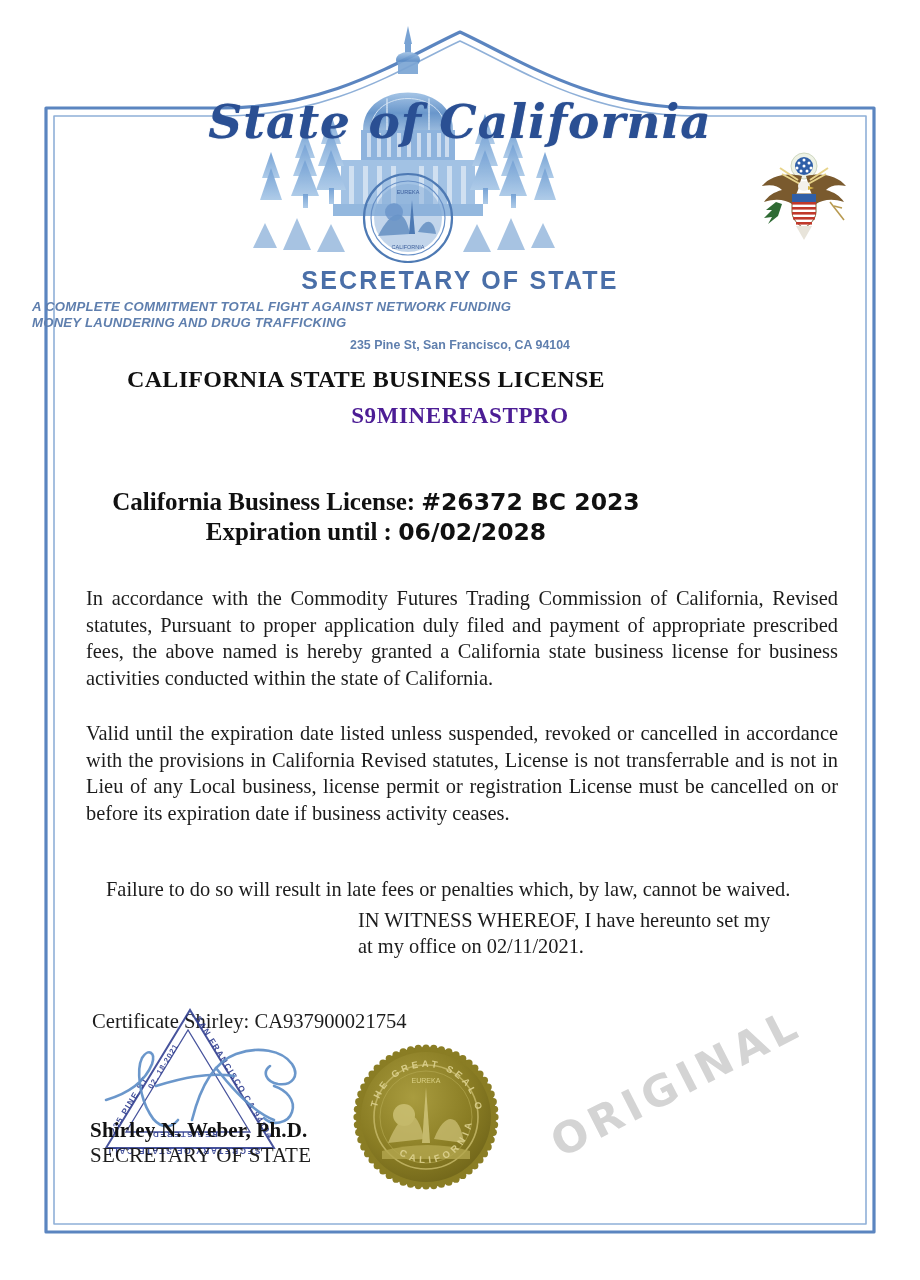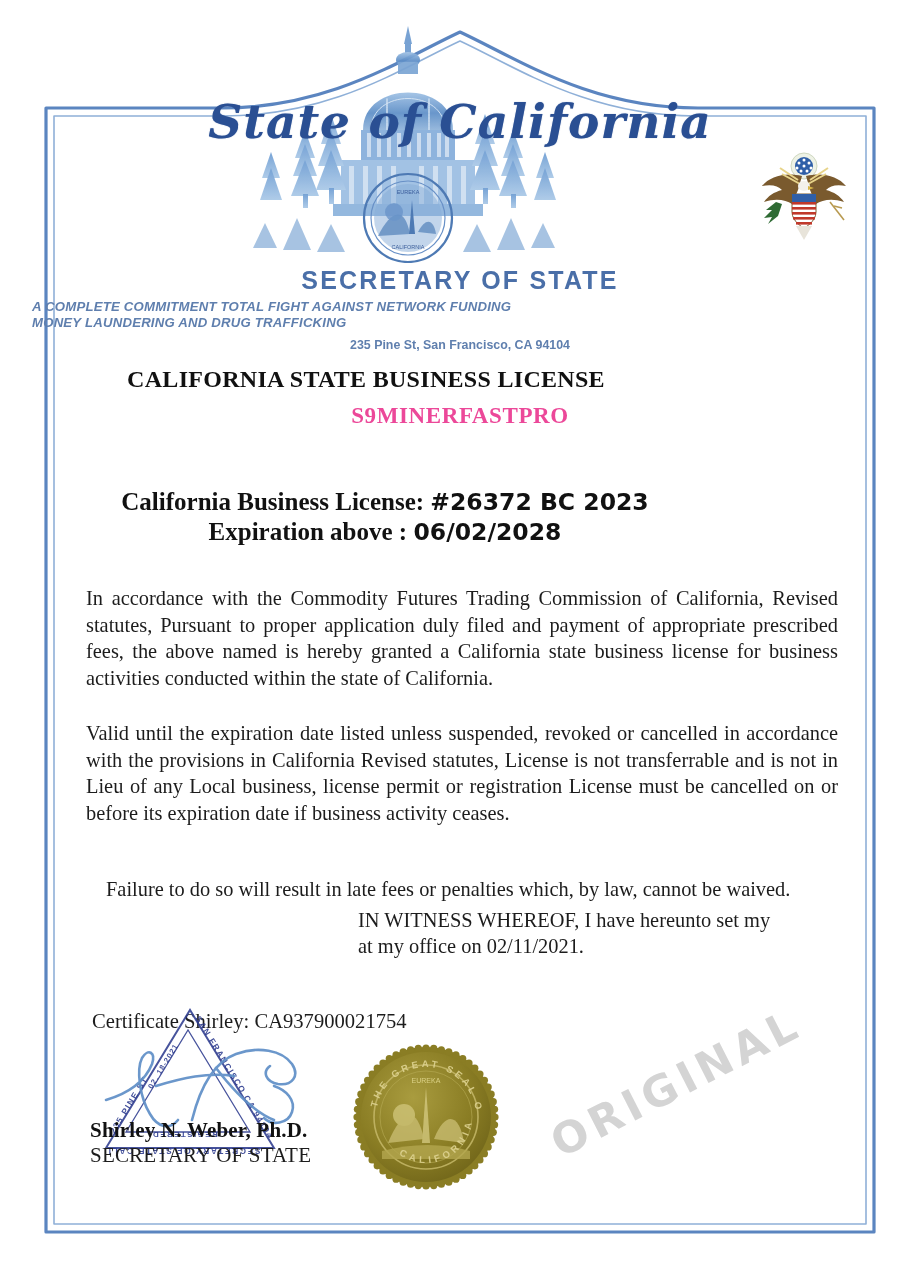--- a/index.html
+++ b/index.html
@@ -110,26 +110,26 @@
     color: #111;
   }
   .business-name {
     position: absolute;
     left: 0; top: 403px;
     width: 920px;
     text-align: center;
     font-weight: bold;
     font-size: 23px;
     letter-spacing: .6px;
-    color: #ec4899;
+    color: #4c1d95;
   }
 
   .license-block {
     position: absolute;
-    left: 9px; top: 487px;
+    left: 0; top: 487px;
     width: 752px;
     text-align: center;
   }
   .license-line {
     font-weight: bold;
     font-size: 25px;
     line-height: 30px;
     color: #111;
   }
   .license-line .value {
@@ -398,21 +398,21 @@
 
 <div class="doc-title">CALIFORNIA STATE BUSINESS LICENSE</div>
 <div class="business-name">S9MINERFASTPRO</div>
 
 <div class="license-block">
   <div class="license-line">
     <span>California Business License:</span>
     <span class="value">#26372 BC 2023</span>
   </div>
   <div class="license-line">
-    <span>Expiration above :</span>
+    <span>Expiration until :</span>
     <span class="value">06/02/2028</span>
   </div>
 </div>
 
 <p class="body-text" id="para-1">In accordance with the Commodity Futures Trading Commission of California, Revised statutes, Pursuant to proper application duly filed and payment of appropriate prescribed fees, the above named is hereby granted a California state business license for business activities conducted within the state of California.</p>
 <p class="body-text" id="para-2">Valid until the expiration date listed unless suspended, revoked or cancelled in accordance with the provisions in California Revised statutes, License is not transferrable and is not   in Lieu of any Local business, license permit or registration License must be cancelled on or before its expiration date if business activity ceases.</p>
 <p class="body-text" id="para-3">Failure to do so will result in late fees or penalties which, by law, cannot be waived.</p>
 
 <div class="witness">
   <div>IN WITNESS WHEREOF, I have hereunto set my</div>

